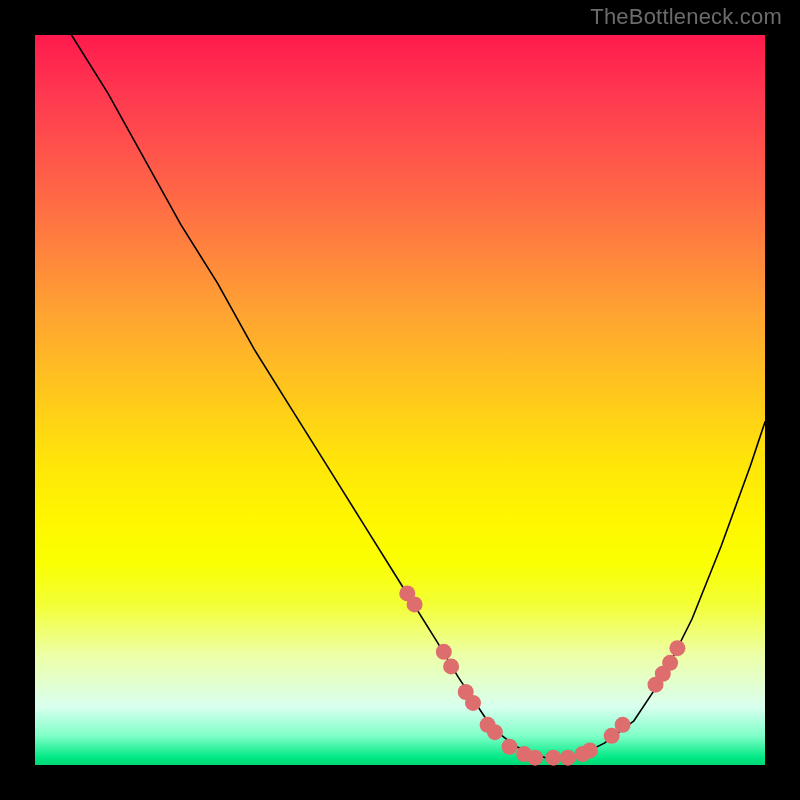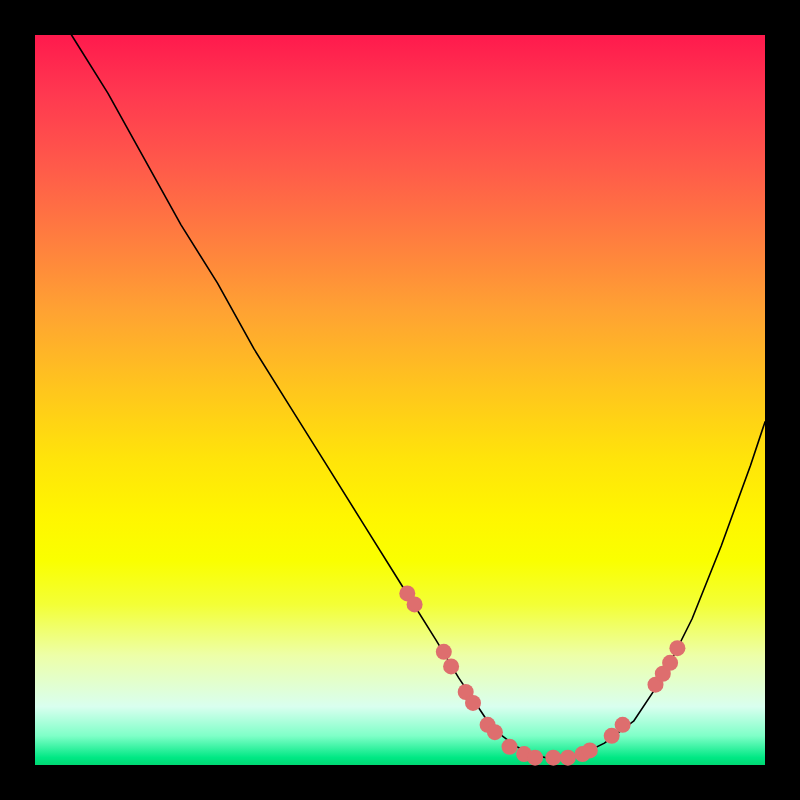--- a/index.html
+++ b/index.html
@@ -61,20 +61,21 @@
   }
   .marker {
     fill: #de6e6e;
     stroke: none;
   }
 </style>
 </head>
 <body>
 
 <div class="container">
+  <div class="attribution">TheBottleneck.com</div>
   <div class="plot-area">
     <svg class="curve" viewBox="0 0 730 730">
       <path id="curve-path" class="curve-path" d="M36.50 0.00 L73.00 58.40 L109.50 124.10 L146.00 189.80 L182.50 248.20 L219.00 313.90 L255.50 372.30 L292.00 430.70 L328.50 489.10 L365.00 547.50 L401.50 605.90 L423.40 642.40 L438.00 664.30 L452.60 686.20 L467.20 700.80 L481.80 711.75 L496.40 719.05 L511.00 722.70 L525.60 722.70 L547.50 719.05 L569.40 708.10 L598.60 686.20 L627.80 642.40 L657.00 584.00 L686.20 511.00 L715.40 430.70 L730.00 386.90"></path>
       <g id="markers-group">
           <circle cx="372.30" cy="558.45" r="8" class="marker"></circle>
           <circle cx="379.60" cy="569.40" r="8" class="marker"></circle>
           <circle cx="408.80" cy="616.85" r="8" class="marker"></circle>
           <circle cx="416.10" cy="631.45" r="8" class="marker"></circle>
           <circle cx="430.70" cy="657.00" r="8" class="marker"></circle>
           <circle cx="438.00" cy="667.95" r="8" class="marker"></circle>

